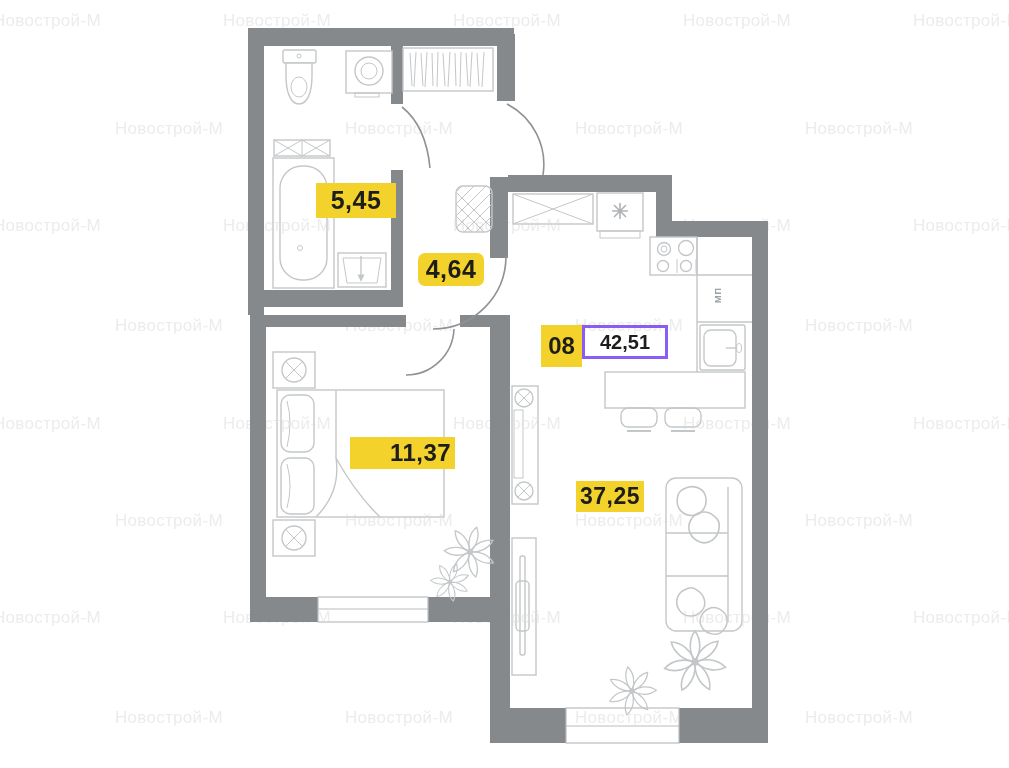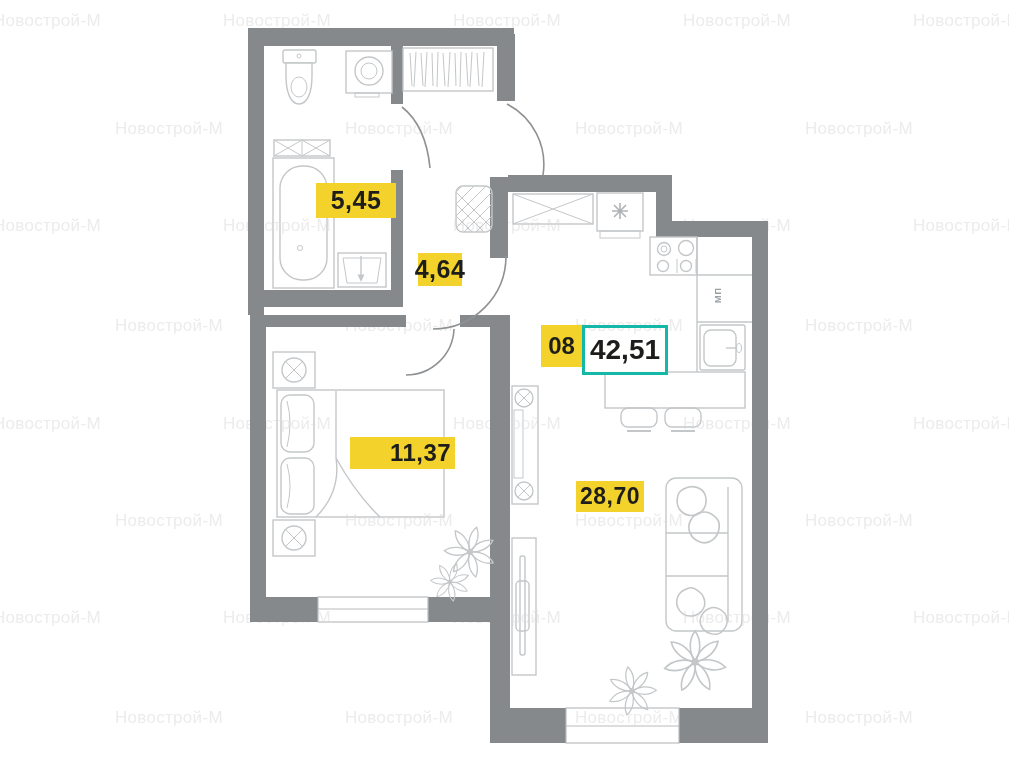--- a/index.html
+++ b/index.html
@@ -22,23 +22,23 @@
     position:absolute;background:var(--yellow);color:var(--ink);
     font-weight:700;display:flex;align-items:center;justify-content:center;
     font-size:25px;letter-spacing:.5px;z-index:3;
   }
   .unit-label{position:absolute;display:flex;z-index:3;}
   .unit-number{
     background:var(--yellow);color:var(--ink);font-weight:700;font-size:24px;
     width:41px;height:42px;display:flex;align-items:center;justify-content:center;
   }
   .unit-area{
-    background:#fff;color:var(--ink);font-weight:700;font-size:28px;
-    width:86px;height:50px;display:flex;align-items:center;justify-content:center;
-    border:3px solid #14b8a6;box-sizing:border-box;
+    background:#fff;color:var(--ink);font-weight:700;font-size:20px;
+    width:86px;height:34px;display:flex;align-items:center;justify-content:center;
+    border:3px solid #8b5cf6;box-sizing:border-box;
   }
   .mp-label{
     position:absolute;left:704px;top:289px;width:30px;height:12px;
     color:#9ba0a3;font-size:9px;font-weight:700;letter-spacing:1px;text-align:center;
     transform:rotate(-90deg);z-index:2;
   }
   .watermark{
     position:absolute;color:var(--wm);font-weight:400;font-size:17px;
     white-space:nowrap;z-index:4;mix-blend-mode:darken;pointer-events:none;
     letter-spacing:.3px;
@@ -227,23 +227,23 @@
       <circle class="fline" cx="294" cy="538" r="12"></circle>
       <path class="fthin" d="M285.5,529.5 L302.5,546.5 M302.5,529.5 L285.5,546.5"></path>
     </g>
     <g class="fline">
       <use href="#plantDef" transform="translate(470,552) scale(0.95) rotate(15)"></use>
       <use href="#plantDef" transform="translate(450,582) scale(0.72) rotate(70)"></use>
     </g>
   </svg>
 
   <div class="area-label" style="left:316px;top:183px;width:80px;height:35px;">5,45</div>
-  <div class="area-label" style="left:418px;top:253px;width:44px;height:33px;">4,64</div>
+  <div class="area-label" style="left:418px;top:253px;width:66px;height:33px;border-radius:7px;">4,64</div>
   <div class="area-label" style="left:350px;top:437px;width:69px;height:32px;font-size:24px;padding-left:36px;">11,37</div>
-  <div class="area-label" style="left:576px;top:481px;width:68px;height:31px;font-size:23px;">28,70</div>
+  <div class="area-label" style="left:576px;top:481px;width:68px;height:31px;font-size:23px;">37,25</div>
 
   <div class="unit-label" style="left:541px;top:325px;">
     <span class="unit-number">08</span>
     <span class="unit-area">42,51</span>
   </div>
 
   <div class="mp-label">МП</div>
 
   <div id="wm-layer">
       <span class="watermark" style="left: -7px; top: 11px;">Новострой-М</span>

